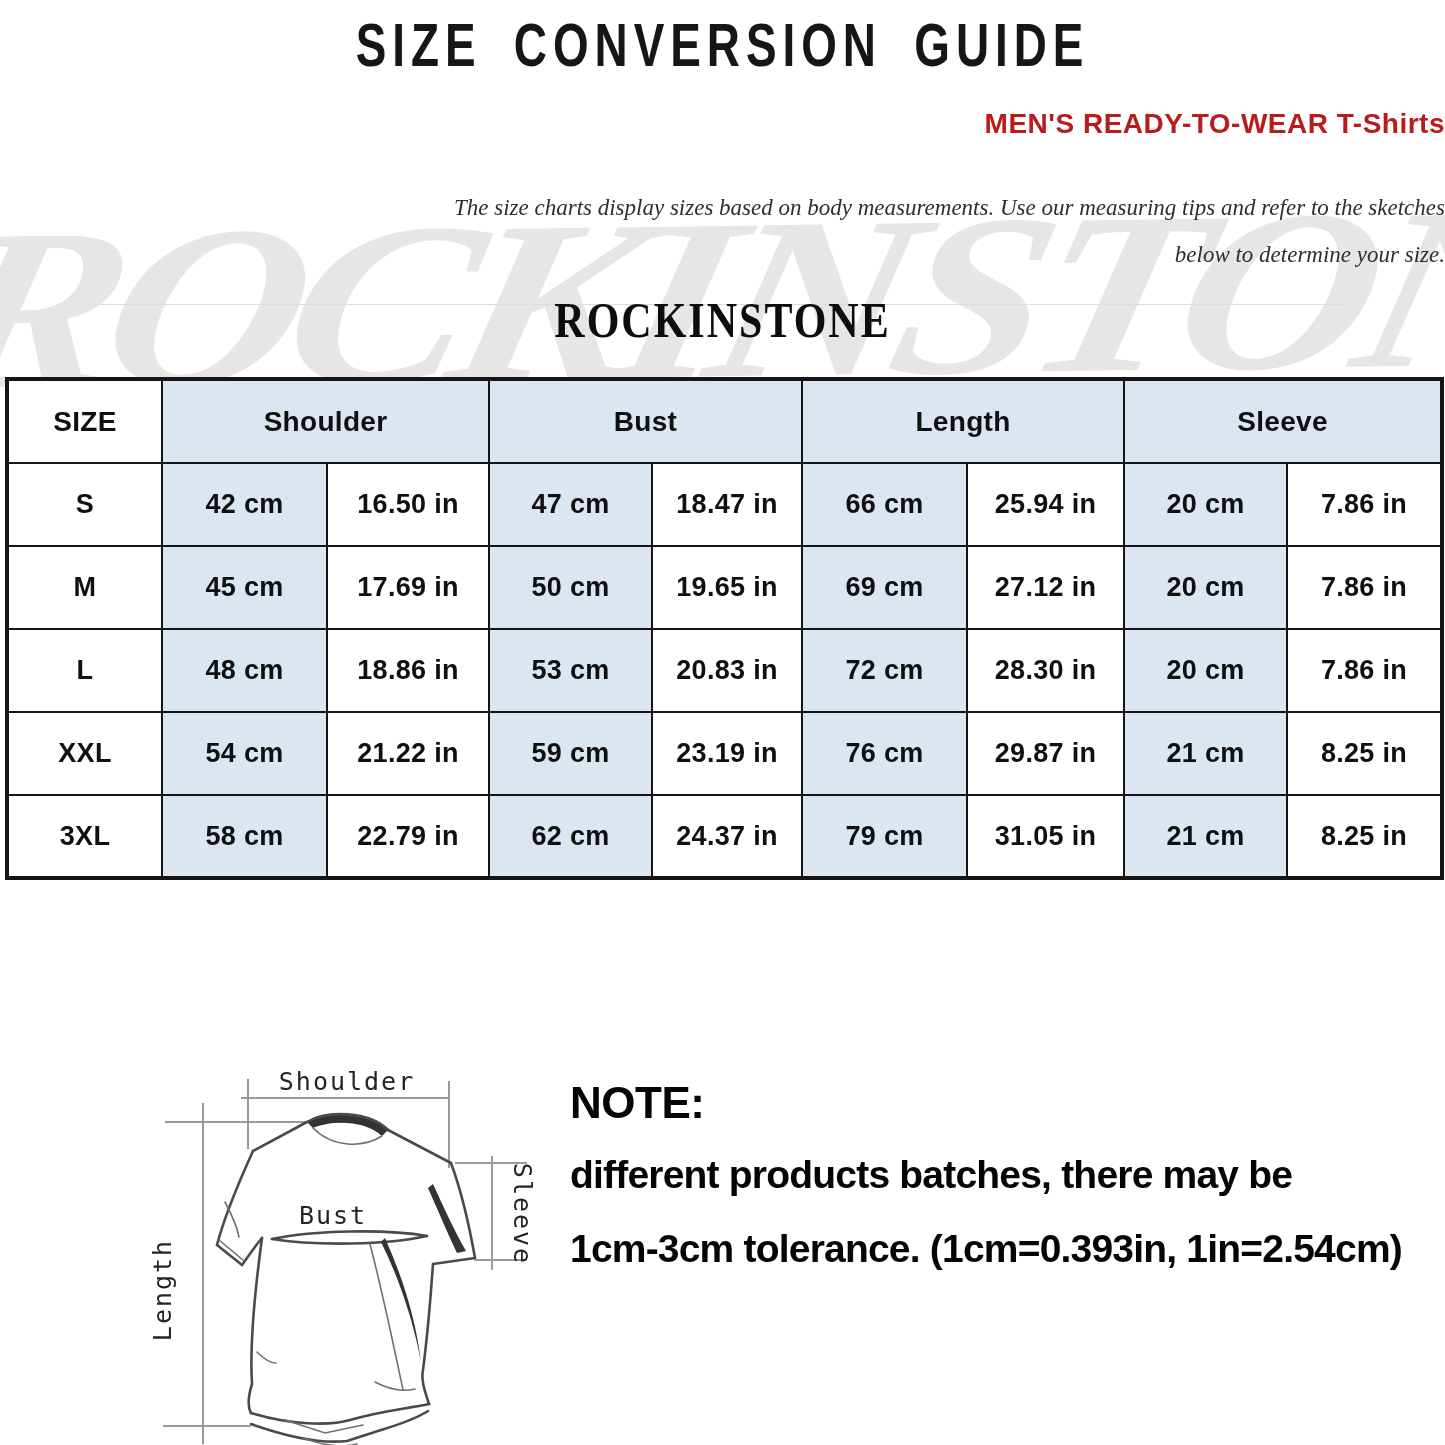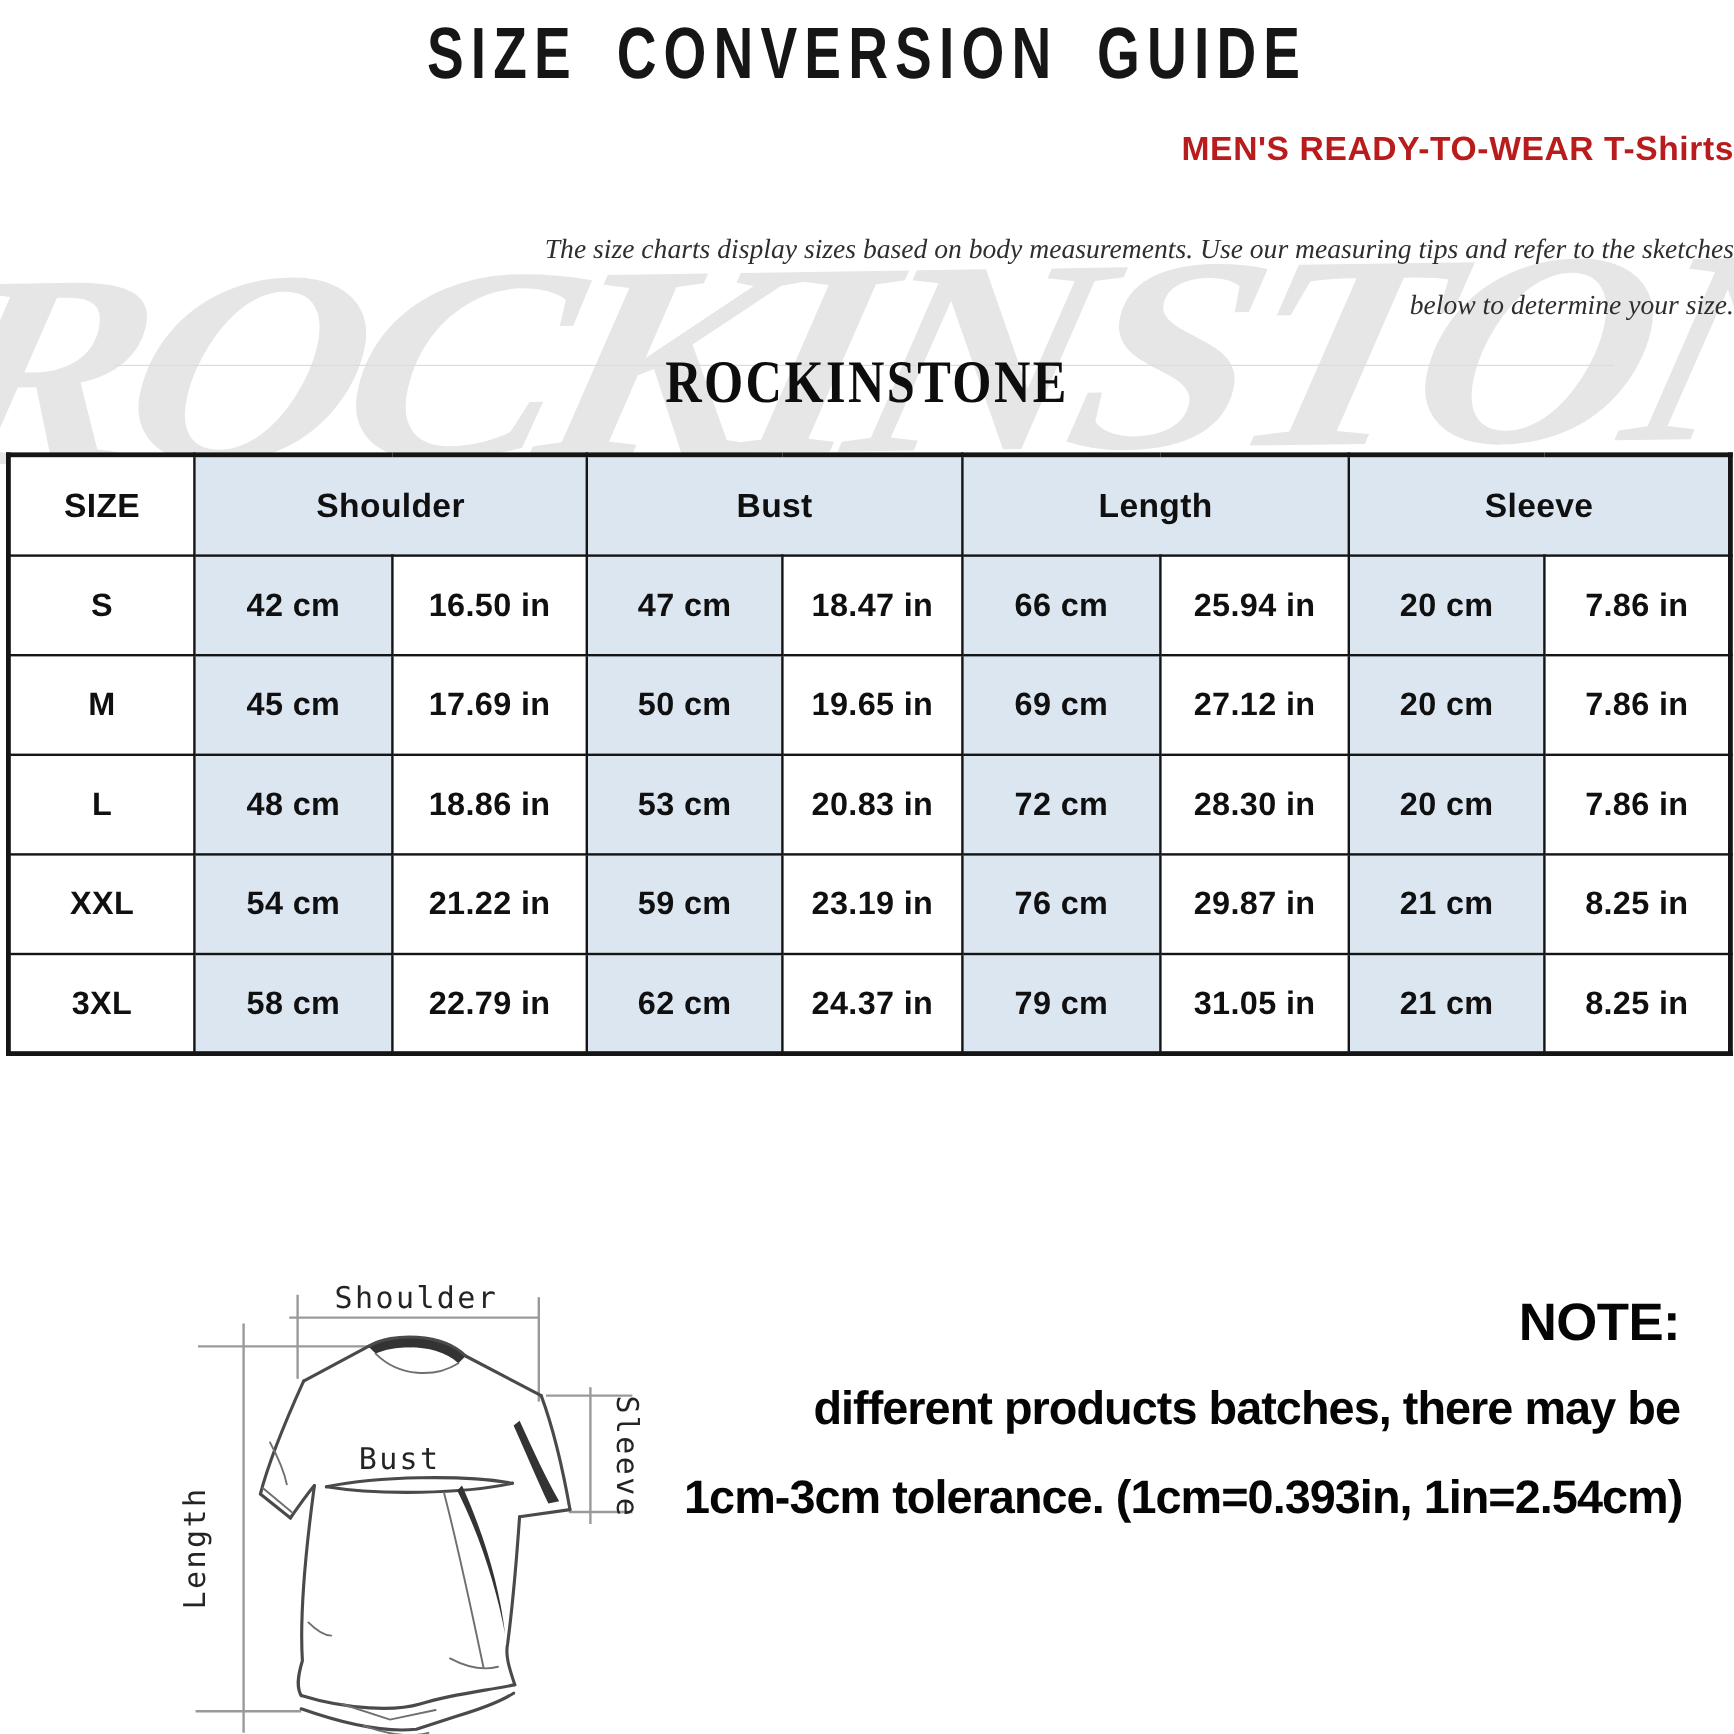--- a/index.html
+++ b/index.html
@@ -66,21 +66,21 @@
   .dlabel {
     font-family:"DejaVu Sans Mono", monospace; font-size:25px;
     letter-spacing:2px; fill:#242424;
   }
   .mline { stroke:#9a9a9a; stroke-width:2; fill:none; }
   .sline { stroke:#4a4a4a; stroke-width:2.6; fill:none; stroke-linecap:round; stroke-linejoin:round; }
   .thin  { stroke:#6f6f6f; stroke-width:1.6; fill:none; stroke-linecap:round; }
   .dark  { fill:#333333; stroke:none; }
 
   
-  .note { position:absolute; left:570px; top:1078px; width:830px; z-index:2; color:#050505;text-align:right; }
+  .note { position:absolute; left:570px; top:1078px; width:830px; z-index:2; color:#050505; }
   .note-heading { font-size:44px; font-weight:bold; line-height:50px; letter-spacing:-.5px; }
   .note-lines { margin-top:10px; font-size:39px; font-weight:bold; line-height:74px; letter-spacing:-.8px; white-space:nowrap; }
 </style>
 </head>
 <body>
 
 <div class="page">
 
   <div class="watermark">ROCKINSTONE</div>
   <div class="brand-rule"></div>

